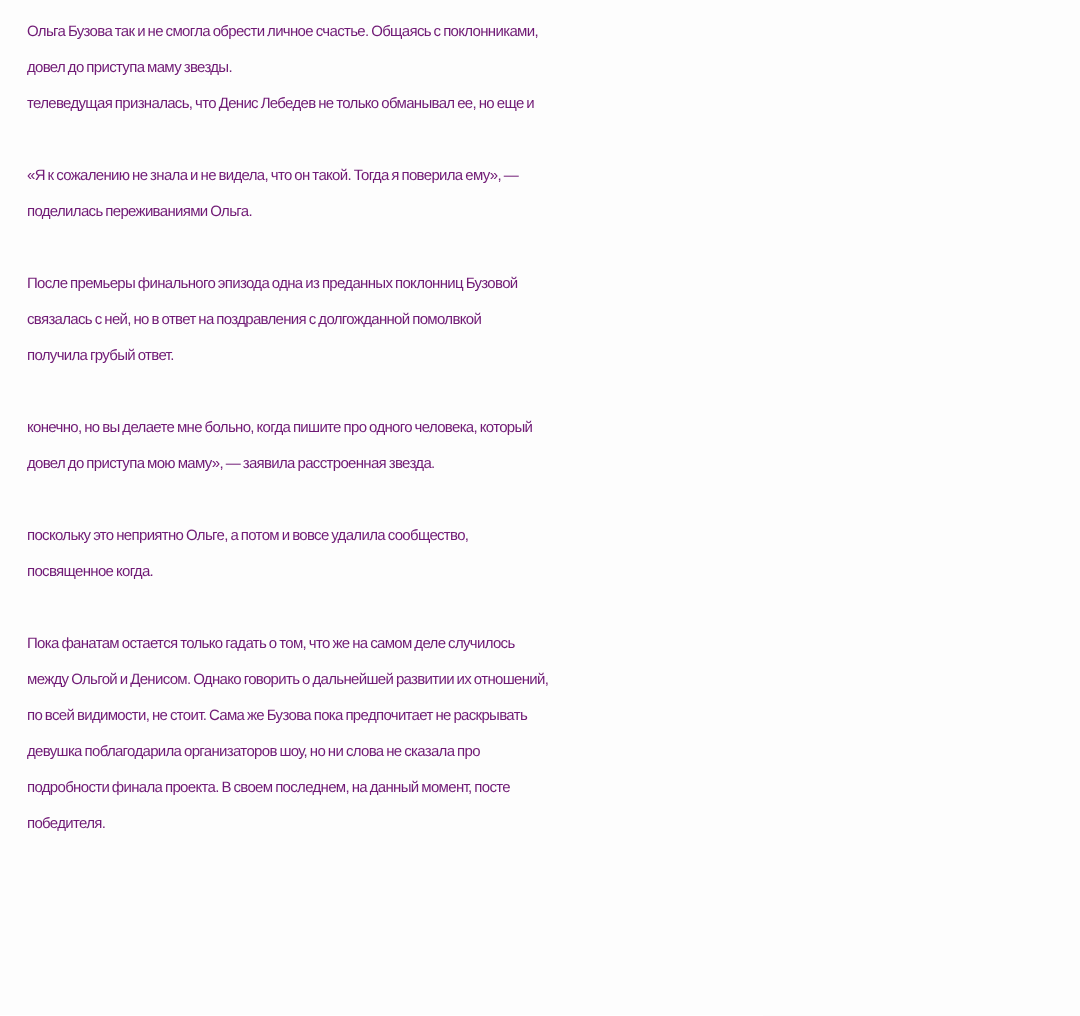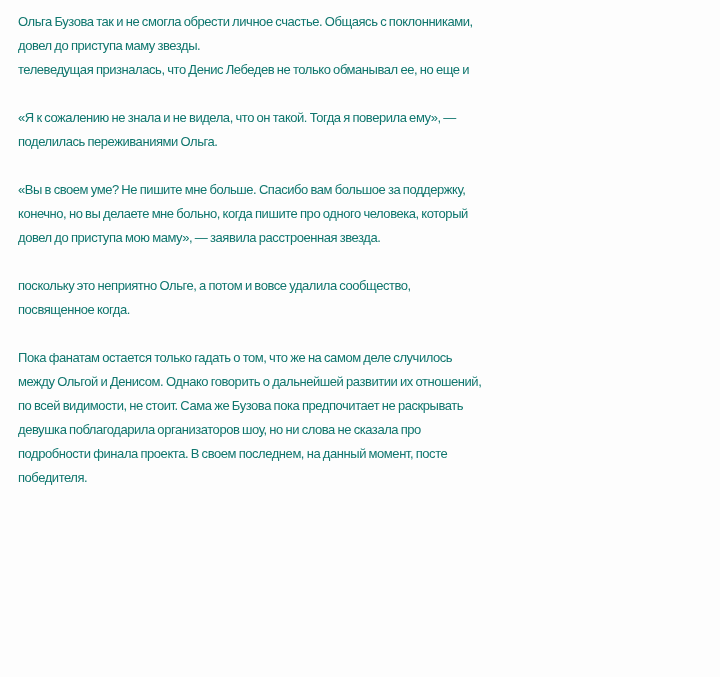--- a/index.html
+++ b/index.html
@@ -20,23 +20,23 @@
       width: 720px;
       height: 677px;
       background: #fdfdfd;
     }
     .article {
       position: absolute;
       left: 18px;
       top: 10px;
       width: 690px;
       font-family: "Liberation Sans", sans-serif;
-      font-size: 13px;
+      font-size: 10px;
       line-height: 24px;
-      color: #0f766e;
+      color: #701a75;
       letter-spacing: -0.45px;
       word-spacing: -0.5px;
     }
     .para {
       margin: 0 0 24px 0;
       padding: 0;
     }
     .line {
       display: block;
       white-space: nowrap;
@@ -52,23 +52,27 @@
       <span class="line">Ольга Бузова так и не смогла обрести личное счастье. Общаясь с поклонниками,</span>
       <span class="line">довел до приступа маму звезды.</span>
       <span class="line">телеведущая призналась, что Денис Лебедев не только обманывал ее, но еще и</span>
     </p>
 
     <p class="para">
       <span class="line">«Я к сожалению не знала и не видела, что он такой. Тогда я поверила ему», —</span>
       <span class="line">поделилась переживаниями Ольга.</span>
     </p>
 
+    <p class="para">
+      <span class="line">После премьеры финального эпизода одна из преданных поклонниц Бузовой</span>
+      <span class="line">связалась с ней, но в ответ на поздравления с долгожданной помолвкой</span>
+      <span class="line">получила грубый ответ.</span>
+    </p>
 
     <p class="para">
-      <span class="line">«Вы в своем уме? Не пишите мне больше. Спасибо вам большое за поддержку,</span>
       <span class="line">конечно, но вы делаете мне больно, когда пишите про одного человека, который</span>
       <span class="line">довел до приступа мою маму», — заявила расстроенная звезда.</span>
     </p>
 
     <p class="para">
       <span class="line">поскольку это неприятно Ольге, а потом и вовсе удалила сообщество,</span>
       <span class="line">посвященное когда.</span>
     </p>
 
     <p class="para">

